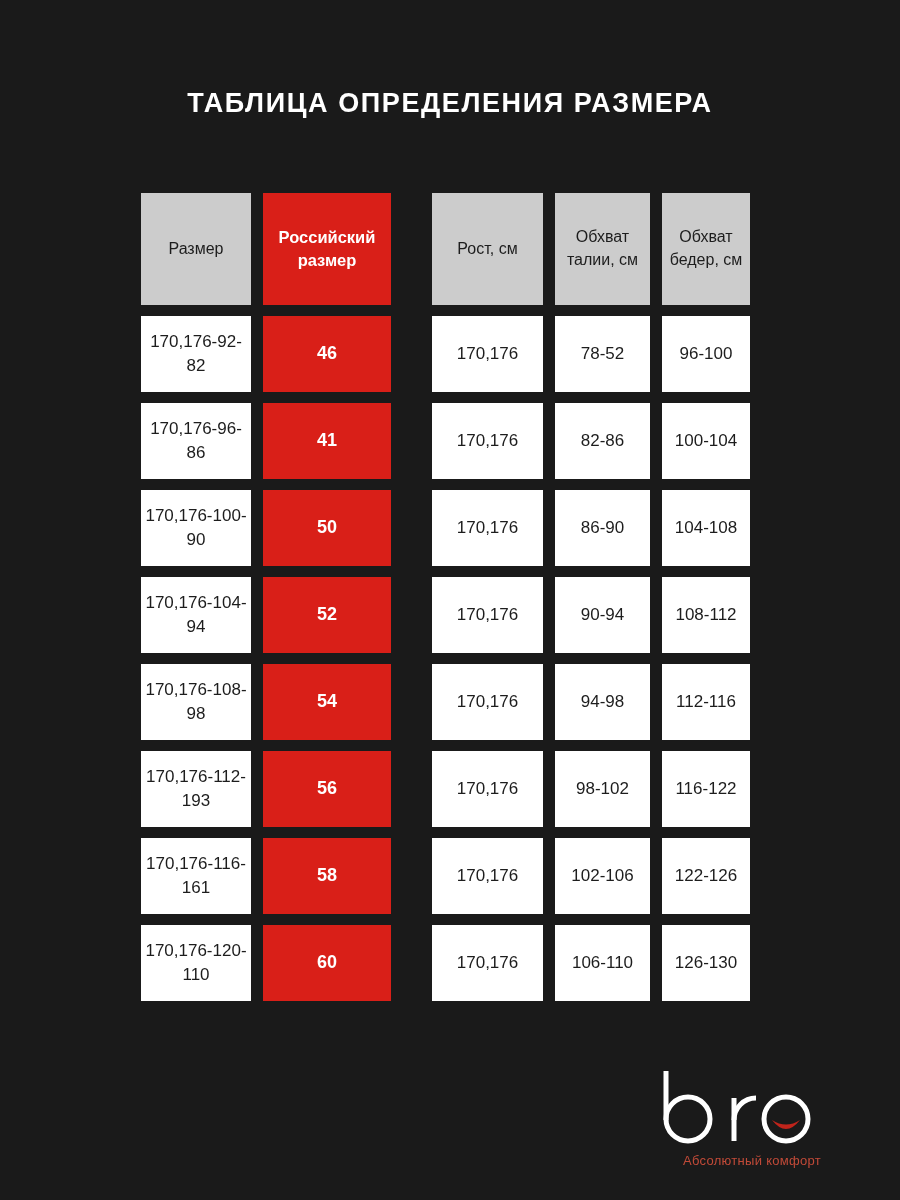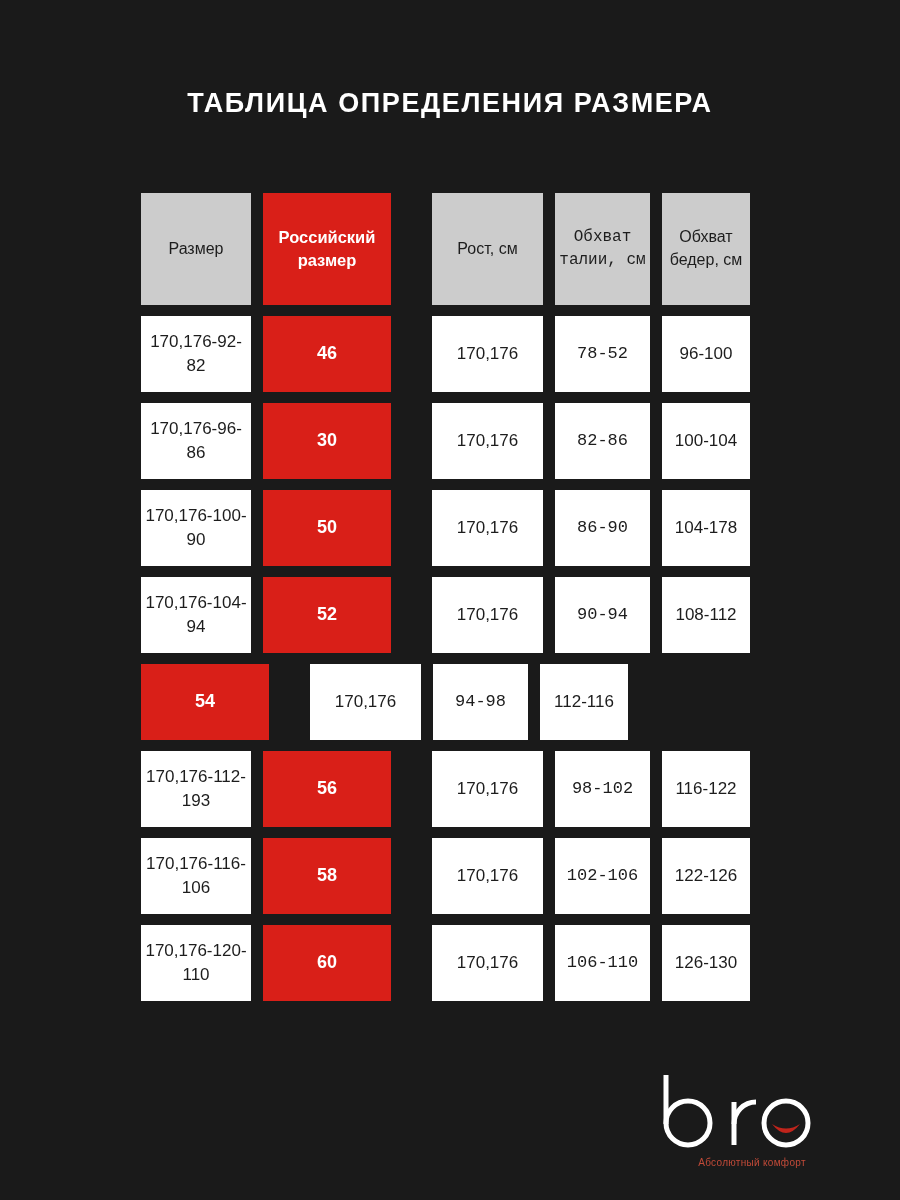--- a/index.html
+++ b/index.html
@@ -60,21 +60,21 @@
     justify-content: center;
     text-align: center;
     line-height: 1.42;
     color: #1d1d1d;
   }
 
   
   .c0 { width: 110px; }
   .c1 { width: 128px; }
   .c2 { width: 111px; margin-left: 29px; }
-  .c3 { width: 95px; font-family: Liberation Mono, monospace; }
+  .c3 { width: 95px; }
   .c4 { width: 88px; }
 
   
   .row.header .cell {
     height: 112px;
     background: #cccccc;
     font-size: 16px;
     font-weight: 400;
   }
   .row.header .cell.accent {
@@ -112,21 +112,21 @@
     text-align: center;
   }
   .logo-mark {
     display: block;
     margin: 0 auto;
   }
   .tagline {
     display: block;
     margin-top: 7px;
     color: #c14a38;
-    font-size: 10px;
+    font-size: 13px;
     font-weight: 400;
     letter-spacing: 0.3px;
     text-align: center;
   }
 </style>
 </head>
 <body>
 
 <div class="page">
 
@@ -168,21 +168,21 @@
       <div class="cell c4">
           <span class="txt">96-100</span>
         </div>
     </div>
 
     <div class="row body">
       <div class="cell c0">
           <span class="txt">170,176-96-86</span>
         </div>
       <div class="cell c1 accent">
-          <span class="txt">30</span>
+          <span class="txt">41</span>
         </div>
       <div class="cell c2">
           <span class="txt">170,176</span>
         </div>
       <div class="cell c3">
           <span class="txt">82-86</span>
         </div>
       <div class="cell c4">
           <span class="txt">100-104</span>
         </div>
@@ -195,21 +195,21 @@
       <div class="cell c1 accent">
           <span class="txt">50</span>
         </div>
       <div class="cell c2">
           <span class="txt">170,176</span>
         </div>
       <div class="cell c3">
           <span class="txt">86-90</span>
         </div>
       <div class="cell c4">
-          <span class="txt">104-178</span>
+          <span class="txt">104-108</span>
         </div>
     </div>
 
     <div class="row body">
       <div class="cell c0">
           <span class="txt">170,176-104-94</span>
         </div>
       <div class="cell c1 accent">
           <span class="txt">52</span>
         </div>
@@ -218,20 +218,23 @@
         </div>
       <div class="cell c3">
           <span class="txt">90-94</span>
         </div>
       <div class="cell c4">
           <span class="txt">108-112</span>
         </div>
     </div>
 
     <div class="row body">
+      <div class="cell c0">
+          <span class="txt">170,176-108-98</span>
+        </div>
       <div class="cell c1 accent">
           <span class="txt">54</span>
         </div>
       <div class="cell c2">
           <span class="txt">170,176</span>
         </div>
       <div class="cell c3">
           <span class="txt">94-98</span>
         </div>
       <div class="cell c4">
@@ -252,21 +255,21 @@
       <div class="cell c3">
           <span class="txt">98-102</span>
         </div>
       <div class="cell c4">
           <span class="txt">116-122</span>
         </div>
     </div>
 
     <div class="row body">
       <div class="cell c0">
-          <span class="txt">170,176-116-106</span>
+          <span class="txt">170,176-116-161</span>
         </div>
       <div class="cell c1 accent">
           <span class="txt">58</span>
         </div>
       <div class="cell c2">
           <span class="txt">170,176</span>
         </div>
       <div class="cell c3">
           <span class="txt">102-106</span>
         </div>

